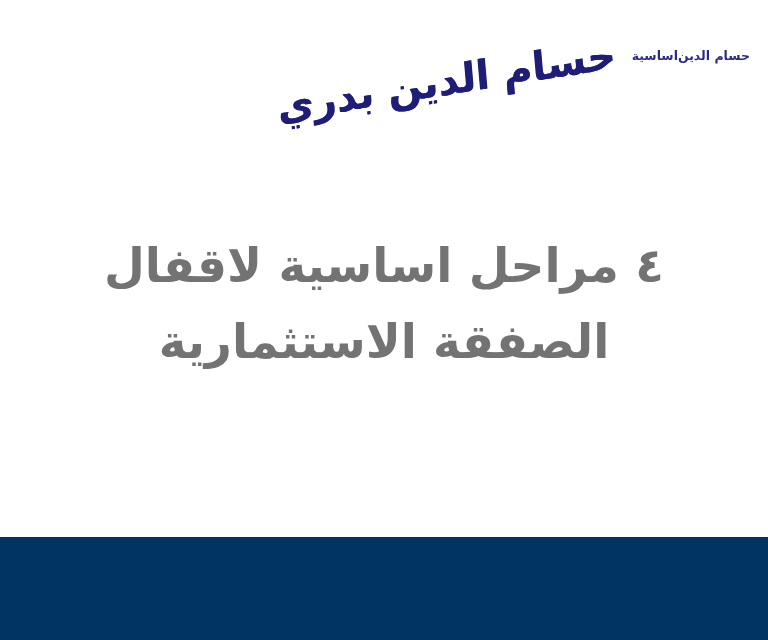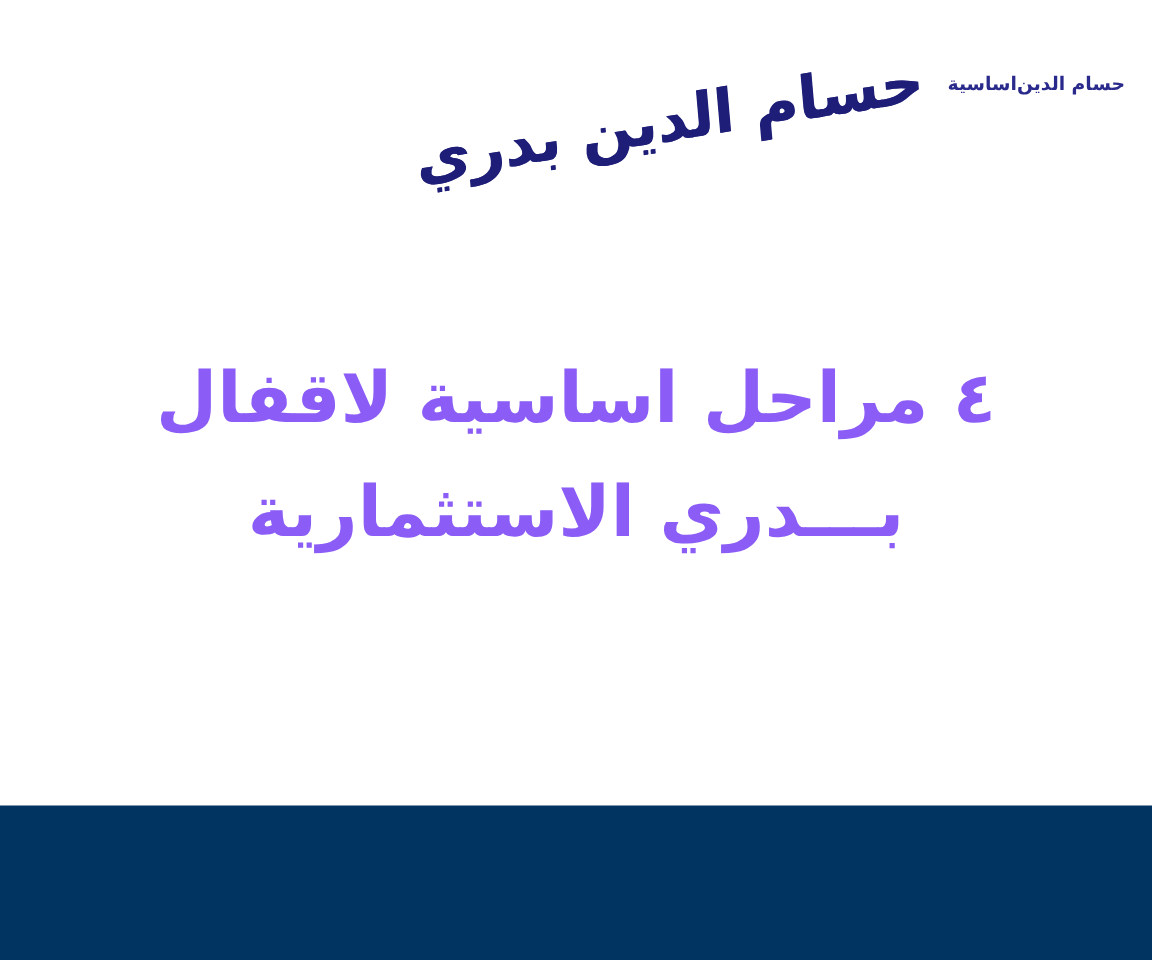--- a/index.html
+++ b/index.html
@@ -67,21 +67,21 @@
   }
 
   
   .headline {
     position: absolute;
     top: 228px;
     left: 0;
     right: 0;
     text-align: center;
     direction: rtl;
-    color: #8b5cf6;
+    color: #737373;
     font-weight: bold;
     font-size: 47px;
     line-height: 1.62;
     letter-spacing: -0.5px;
     padding: 0 60px;
     box-sizing: border-box;
   }
   .headline .hl-line {
     display: block;
     white-space: nowrap;
@@ -108,18 +108,18 @@
       <span class="line1">حسام الدين</span>
       <span class="line2">اساسية</span>
     </div>
 
     <div class="brand-calligraphy">حسام الدين بدري</div>
 
   </div>
 
   <div class="headline">
     <span class="hl-line">٤ مراحل اساسية لاقفال</span>
-    <span class="hl-line">بـــدري الاستثمارية</span>
+    <span class="hl-line">الصفقة الاستثمارية</span>
   </div>
 
   <div class="bottom-bar"></div>
 
 </div>
 
 </body></html>

